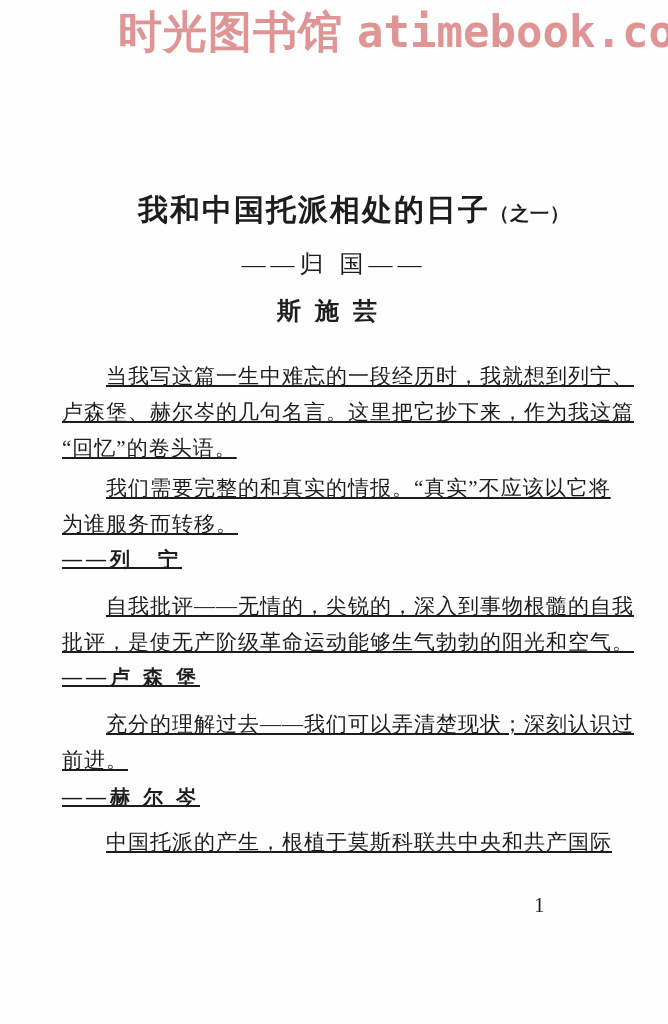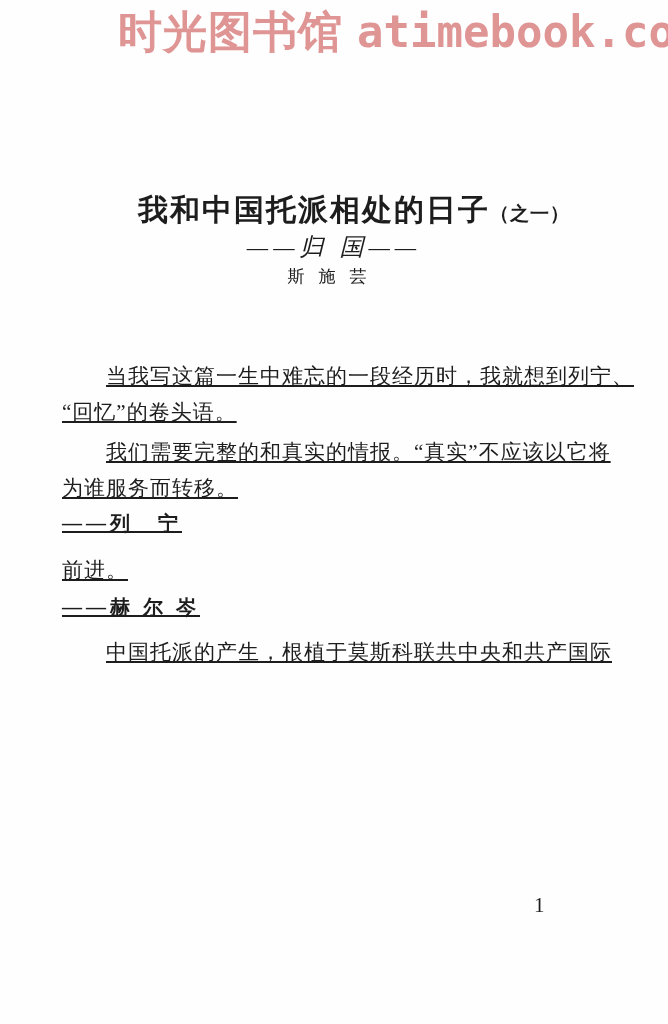--- a/index.html
+++ b/index.html
@@ -18,22 +18,22 @@
     font-family:"DejaVu Sans Mono","DejaVu Sans",monospace;
     font-weight:bold;font-size:44px;line-height:56px;
     white-space:nowrap;letter-spacing:1px;
     color:#e09595;
   }
   .watermark .wm-en{margin-left:14px;letter-spacing:0;}
   
   .title-block{position:absolute;top:190px;left:0;right:0;text-align:center;}
   .main-title{font-size:30px;font-weight:bold;letter-spacing:2px;white-space:nowrap;margin-left:40px;}
   .title-paren{font-size:19px;font-weight:bold;letter-spacing:1px;}
-  .subtitle{font-size:24px;letter-spacing:5px;font-weight:500;white-space:nowrap;font-style:italic;}
-  .author{margin-top:2px;font-size:17px;font-weight:normal;letter-spacing:14px;white-space:nowrap;}
+  .subtitle{margin-top:17px;font-size:24px;letter-spacing:5px;font-weight:500;white-space:nowrap;}
+  .author{margin-top:15px;font-size:24px;font-weight:bold;letter-spacing:14px;white-space:nowrap;}
   
   .content{
     position:absolute;top:358px;left:62px;width:546px;
     font-size:21px;letter-spacing:1px;text-decoration:underline;
   }
   .line{height:36px;line-height:36px;white-space:nowrap;}
   .indent{text-indent:44px;}
   .attribution{
     text-align:left;font-weight:bold;font-size:20px;
     height:30px;line-height:30px;letter-spacing:4px;margin-top:2px;
@@ -64,31 +64,38 @@
       <span>我和中国托派相处的日子</span><span class="title-paren">（之一）</span>
     </div>
     <div class="subtitle">——归 国——</div>
     <div class="author">斯施芸</div>
   </div>
 
   <div class="content">
 
     <div class="para">
       <div class="line indent">当我写这篇一生中难忘的一段经历时，我就想到列宁、</div>
+      <div class="line">卢森堡、赫尔岑的几句名言。这里把它抄下来，作为我这篇</div>
       <div class="line">“回忆”的卷头语。</div>
     </div>
 
     <div class="para gap-sm">
       <div class="line indent">我们需要完整的和真实的情报。“真实”不应该以它将</div>
       <div class="line">为谁服务而转移。</div>
       <div class="attribution att-lenin">——列　宁</div>
     </div>
 
+    <div class="para gap-md">
+      <div class="line indent">自我批评——无情的，尖锐的，深入到事物根髓的自我</div>
+      <div class="line">批评，是使无产阶级革命运动能够生气勃勃的阳光和空气。</div>
+      <div class="attribution att-luxemburg">——卢 森 堡</div>
+    </div>
 
     <div class="para gap-md">
+      <div class="line indent">充分的理解过去——我们可以弄清楚现状；深刻认识过</div>
       <div class="line">前进。</div>
       <div class="attribution att-herzen">——赫 尔 岑</div>
     </div>
 
     <div class="para gap-lg">
       <div class="line indent">中国托派的产生，根植于莫斯科联共中央和共产国际</div>
     </div>
 
   </div>
 

